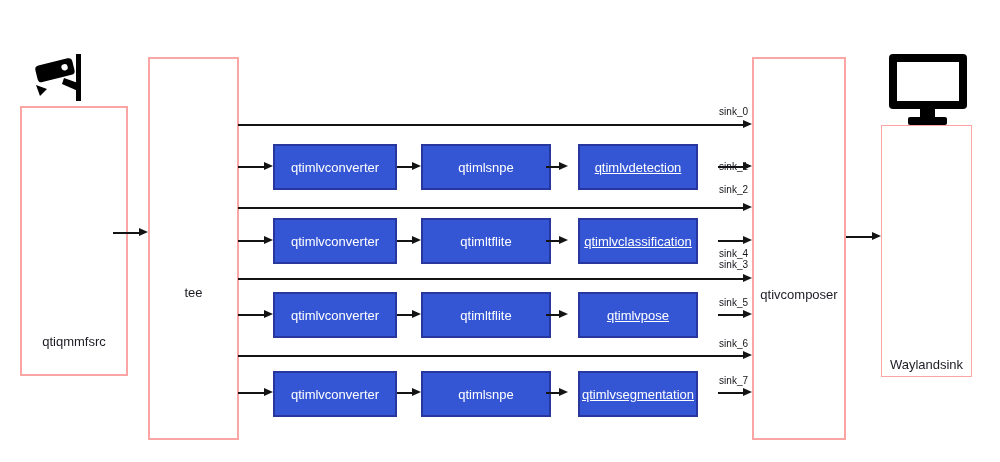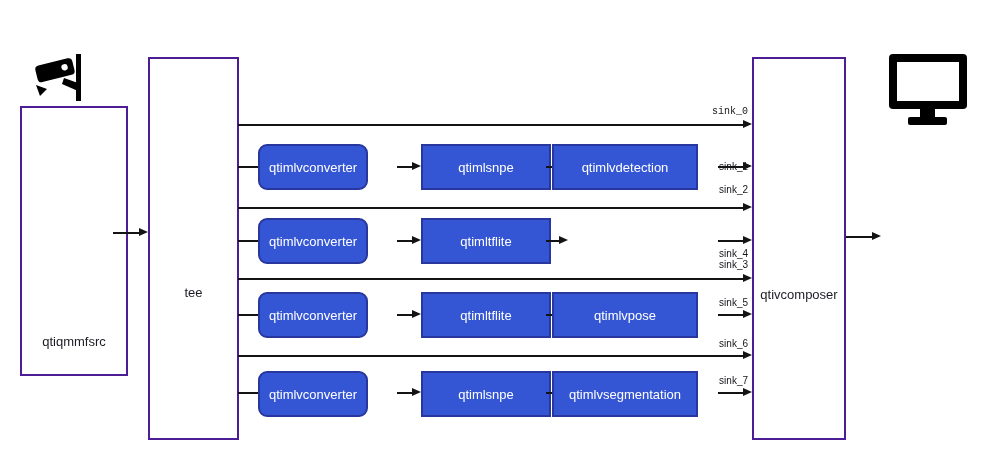--- a/index.html
+++ b/index.html
@@ -15,21 +15,21 @@
     position: relative;
     width: 1000px;
     height: 462px;
     background: var(--bg);
     overflow: hidden;
   }
   
   .big-box {
     position: absolute;
     background: #fff;
-    border: 2px solid #4c1d95;
+    border: 2px solid #fca5a5;
     padding-left: 34px;
   }
   .big-box .lbl {
     position: absolute;
     left: 0; right: 0;
     text-align: center;
     font-size: 13px;
     color: #1c1c24;
     white-space: nowrap;
   }
@@ -48,23 +48,23 @@
     height: 46px;
     background: var(--node-fill);
     border: 2px solid var(--node-border);
     color: #fff;
     font-size: 13px;
     display: flex;
     align-items: center;
     justify-content: center;
     white-space: nowrap;
   }
-  .col1 { left: 258px; width: 110px; border-radius: 9px; }
+  .col1 { left: 273px; width: 124px; }
   .col2 { left: 421px; width: 130px; }
-  .col3 { left: 552px; width: 146px; }
+  .col3 { left: 578px; width: 120px; text-decoration: underline; }
   .row1 { top: 144px; }
   .row2 { top: 218px; }
   .row3 { top: 292px; }
   .row4 { top: 371px; }
 
   
   .arrow {
     position: absolute;
     height: 2px;
     background: var(--line);
@@ -117,20 +117,23 @@
 
   <div class="big-box" id="src-box">
     <span class="lbl">qtiqmmfsrc</span>
   </div>
   <div class="big-box" id="tee-box">
     <span class="lbl">tee</span>
   </div>
   <div class="big-box" id="composer-box">
     <span class="lbl">qtivcomposer</span>
   </div>
+  <div class="big-box" id="display-box">
+    <span class="lbl">Waylandsink</span>
+  </div>
 
   <div class="arrow" style="left:113px; top:232px; width:26px;"></div>
   <div class="arrow" style="left:846px; top:236px; width:26px;"></div>
 
   <div class="arrow" style="left:238px; top:124px; width:505px;"></div>
   <div class="arrow" style="left:238px; top:207px; width:505px;"></div>
   <div class="arrow" style="left:238px; top:278px; width:505px;"></div>
   <div class="arrow" style="left:238px; top:355px; width:505px;"></div>
 
   <div class="arrow" style="left:238px; top:166px; width:26px;"></div>
@@ -149,20 +152,23 @@
 
   <div class="arrow" style="left:238px; top:240px; width:26px;"></div>
   <div class="ml-box col1 row2">
       <span>qtimlvconverter</span>
     </div>
   <div class="arrow" style="left:397px; top:240px; width:15px;"></div>
   <div class="ml-box col2 row2">
       <span>qtimltflite</span>
     </div>
   <div class="arrow" style="left:546px; top:240px; width:13px;"></div>
+  <div class="ml-box col3 row2">
+      <span>qtimlvclassification</span>
+    </div>
   <div class="arrow" style="left:718px; top:240px; width:25px;"></div>
 
   <div class="arrow" style="left:238px; top:314px; width:26px;"></div>
   <div class="ml-box col1 row3">
       <span>qtimlvconverter</span>
     </div>
   <div class="arrow" style="left:397px; top:314px; width:15px;"></div>
   <div class="ml-box col2 row3">
       <span>qtimltflite</span>
     </div>
@@ -179,21 +185,21 @@
   <div class="arrow" style="left:397px; top:392px; width:15px;"></div>
   <div class="ml-box col2 row4">
       <span>qtimlsnpe</span>
     </div>
   <div class="arrow" style="left:546px; top:392px; width:13px;"></div>
   <div class="ml-box col3 row4">
       <span>qtimlvsegmentation</span>
     </div>
   <div class="arrow" style="left:718px; top:392px; width:25px;"></div>
 
-  <div class="pad-label" style="top:106px;font-family:Liberation Mono, monospace;">sink_0</div>
+  <div class="pad-label" style="top:106px;">sink_0</div>
   <div class="pad-label" style="top:161px;">sink_1</div>
   <div class="pad-label" style="top:184px;">sink_2</div>
   <div class="pad-label" style="top:223px;margin-top:36px;">sink_3</div>
   <div class="pad-label" style="top:248px;">sink_4</div>
   <div class="pad-label" style="top:297px;">sink_5</div>
   <div class="pad-label" style="top:338px;">sink_6</div>
   <div class="pad-label" style="top:375px;">sink_7</div>
 
 </div>
 

